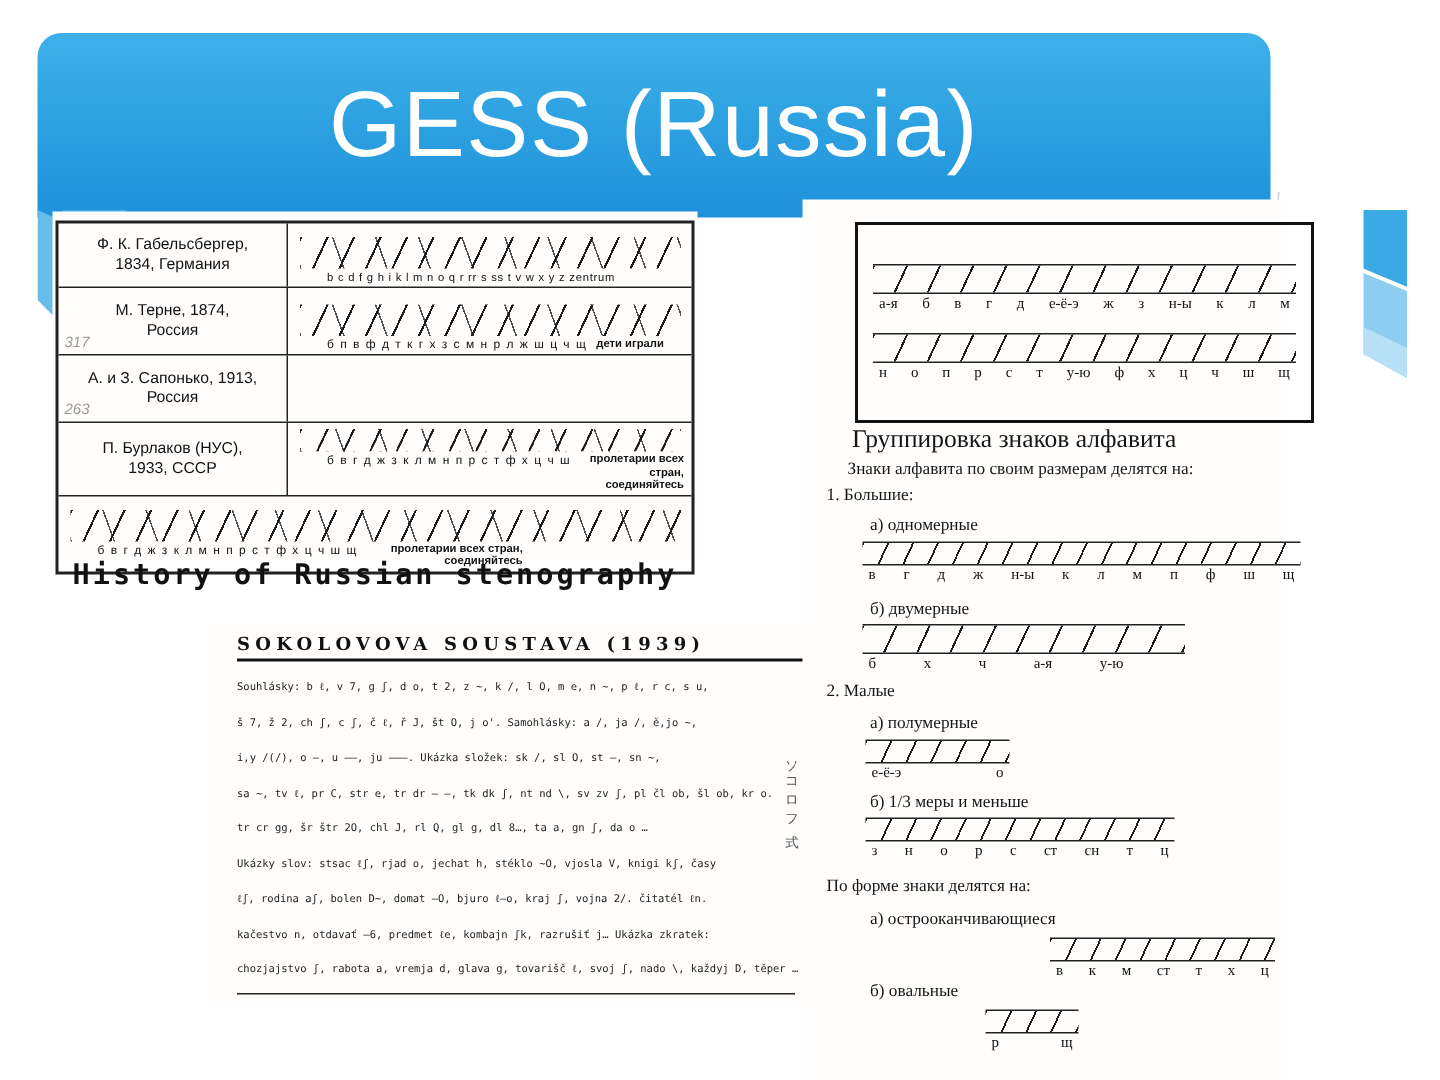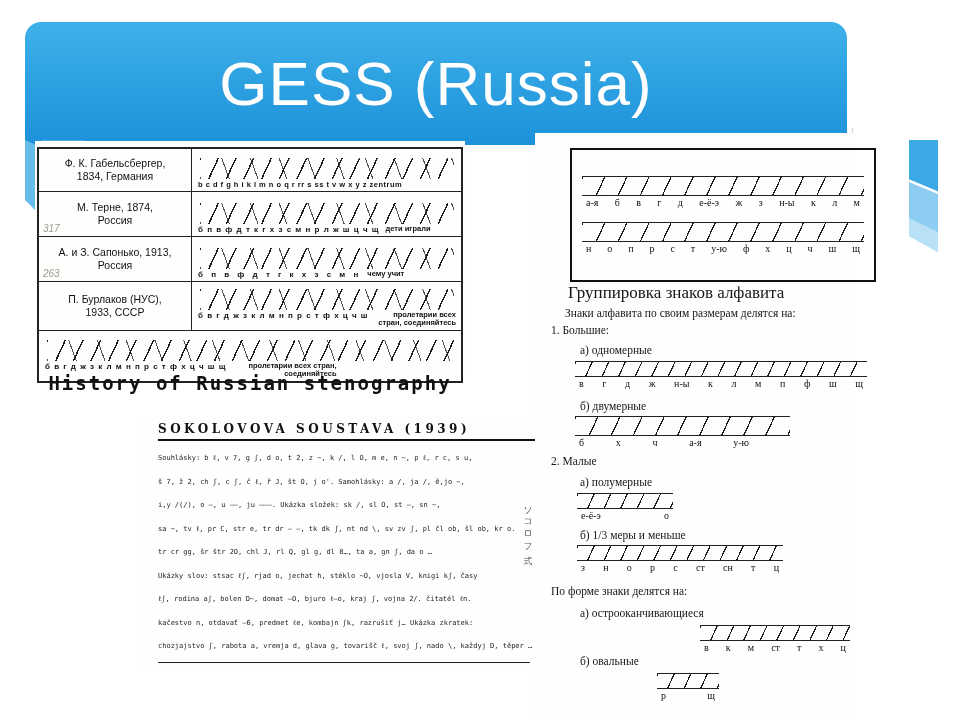--- a/index.html
+++ b/index.html
@@ -21,21 +21,21 @@
   .hrow:first-child{border-top:none;}
   .hcell-l{width:146px;border-right:1.5px solid #222;display:flex;flex-direction:column;
            align-items:center;justify-content:center;text-align:center;
            font-size:10.5px;line-height:1.25;color:#111;position:relative;padding:2px 3px;}
   .hcell-r{flex:1;display:flex;flex-direction:column;justify-content:flex-end;padding:2px 5px 2px 6px;}
   .sq{height:21px;margin:2px 2px 1px 2px;
       background:
         repeating-linear-gradient(115deg,#1c1c1c 0 1.4px,transparent 1.4px 16px),
         repeating-linear-gradient(70deg,rgba(20,20,20,.75) 0 1px,transparent 1px 27px);}
   .letline{display:flex;align-items:flex-start;gap:6px;}
-  .lets{font-size:8px;font-weight:bold;color:#111;letter-spacing:1px;white-space:nowrap;}
+  .lets{font-size:8px;font-weight:normal;color:#111;letter-spacing:1px;white-space:nowrap;margin-left:20px;}
   .lets.latin{font-size:7.5px;letter-spacing:0.5px;}
   .phrase{font-size:7.5px;font-weight:bold;color:#111;line-height:1.15;}
   .phrase.block{max-width:104px;text-align:right;}
   .pencil{position:absolute;left:4px;bottom:1px;color:#9a9a94;font-size:10px;font-style:italic;}
   .caption{position:absolute;left:35px;top:372px;width:430px;text-align:center;
            font-family:"DejaVu Sans Mono",monospace;font-weight:bold;font-size:19px;
            letter-spacing:2px;color:#111;}
   
   .sok-title{margin:0 0 0 18px;padding:6px 0 3px 0;font-family:"DejaVu Serif",serif;
              font-weight:bold;font-size:12px;letter-spacing:3.5px;color:#111;}
@@ -112,27 +112,20 @@
           </div>
         </div>
       </div>
 
       <div class="hrow" style="height:44px;">
         <div class="hcell-l">
           <span>А. и З. Сапонько, 1913,</span>
           <span>Россия</span>
           <span class="pencil">263</span>
         </div>
-        <div class="hcell-r">
-          <div class="sq"></div>
-          <div class="letline">
-            <span class="lets" style="letter-spacing:3px;">б п в ф д т г к х з с м н</span>
-            <span class="phrase">чему учит</span>
-          </div>
-        </div>
       </div>
 
       <div class="hrow" style="height:48px;">
         <div class="hcell-l">
           <span>П. Бурлаков (НУС),</span>
           <span>1933, СССР</span>
         </div>
         <div class="hcell-r">
           <div class="sq"></div>
           <div class="letline">

